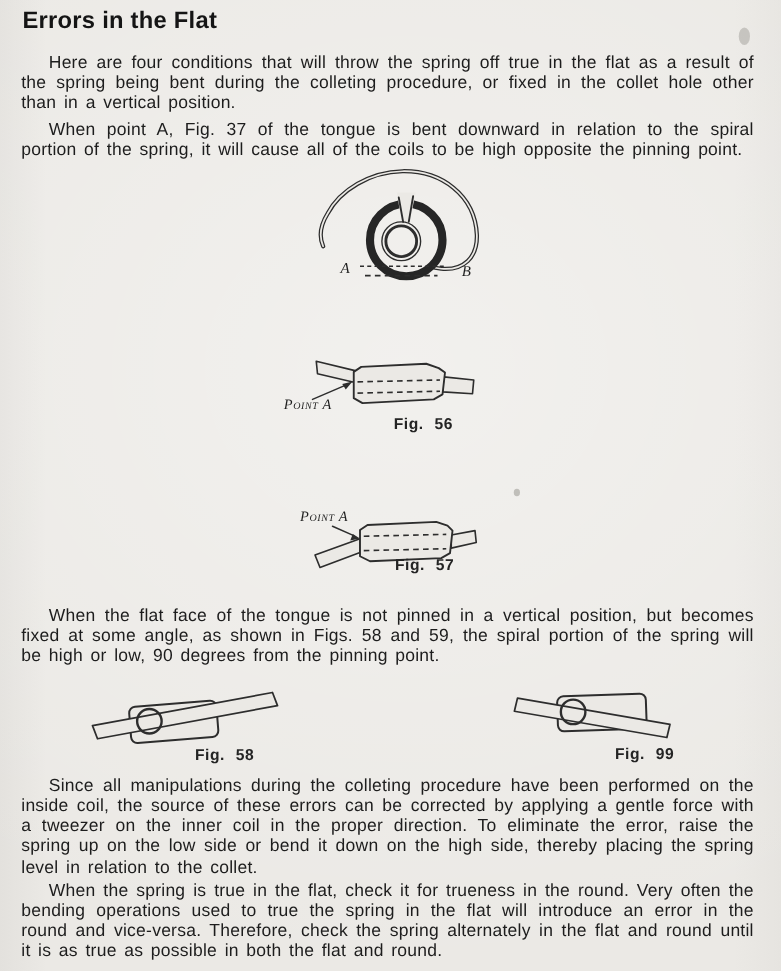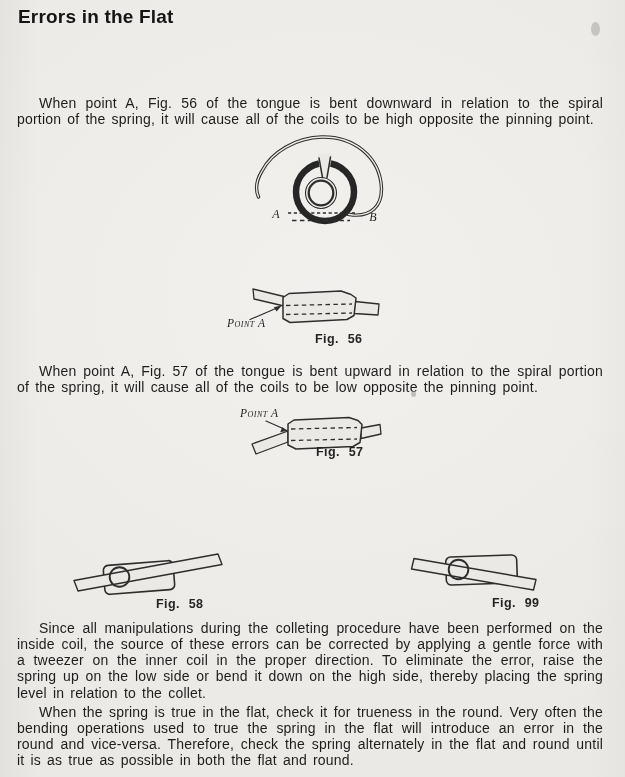--- a/index.html
+++ b/index.html
@@ -40,21 +40,22 @@
   .pointlabel{font-family:"Liberation Serif",serif;font-style:italic;font-variant:small-caps;font-size:11.5px;fill:#1f1f1f;letter-spacing:0.5px;}
   .speck{position:absolute;background:#9a9892;border-radius:50%;opacity:0.45;filter:blur(0.6px);}
 </style>
 </head>
 <body>
 
 <div class="page">
 
   <div class="title">Errors in the Flat</div>
 
-  <div class="para" style="top:95px">When point A, Fig. 56 of the tongue is bent downward in relation to the spiral portion of the spring, it will cause all of the coils to be high opposite the pinning point.</div>
+  <div class="para" style="top:41px">Here are four conditions that will throw the spring off true in the flat as a result of the spring being bent during the colleting procedure, or fixed in the collet hole other than in a vertical position.</div>
+  <div class="para" style="top:95px">When point A, Fig. 37 of the tongue is bent downward in relation to the spiral portion of the spring, it will cause all of the coils to be high opposite the pinning point.</div>
 
   <svg class="fig" style="left:250px;top:128px" width="145" height="122" viewBox="250 128 145 122">
 
     <path class="wire-outer" d="M 258.5 197 C 255 189 256.5 180 262 171 C 272 152 296 137.5 322 137 C 353 136.5 380 156 381.5 188 C 382 206 371 216.5 353 215 L 348 214.2"></path>
     <path class="wire-inner" d="M 258.5 197 C 255 189 256.5 180 262 171 C 272 152 296 137.5 322 137 C 353 136.5 380 156 381.5 188 C 382 206 371 216.5 353 215 L 348 214.2"></path>
 
     <circle class="ring" cx="325" cy="192" r="29"></circle>
 
     <polygon class="erase" points="317.5,154 332.5,154 327.5,179 321.5,179"></polygon>
     <path class="ink" style="stroke-width:1.5" d="M 319 158 L 322.5 177.5"></path>
@@ -80,39 +81,39 @@
 
     <path class="dash2" d="M 286 305.5 L 352 304"></path>
     <path class="dash2" d="M 286 314.5 L 352 313"></path>
 
     <path class="ink" style="stroke-width:1.2" d="M 250 319.5 L 278 307.5"></path>
     <polygon class="arrowhead" points="282,305.2 273.8,307.2 276.6,311.6"></polygon>
     <text class="pointlabel" x="227" y="327">Point A</text>
   </svg>
   <div class="caption" style="left:287px;top:332px">Fig. 56</div>
 
-  <div class="para" style="top:363px">When point A, Fig. 57 of the tongue is bent upward in relation to the spiral portion of the spring, it will cause all of the coils to be low opposite the pinning point.</div>
 
   <svg class="fig" style="left:235px;top:400px" width="190" height="78" viewBox="235 400 190 78">
 
     <polygon class="inkfill" style="stroke-width:1.3" points="288,431 288,442 256,454 252,444"></polygon>
 
     <polygon class="inkfill" style="stroke-width:1.3" points="361,428 380,424.5 381,434 361,438.5"></polygon>
 
     <polygon class="inkfill" style="stroke-width:1.5" points="288,424 294,420 349,417.5 358,420.5 362,424.5 360,442.5 353,446.5 296,449 288,445"></polygon>
 
     <path class="dash2" d="M 291 429 L 357 427.5"></path>
     <path class="dash2" d="M 291 440.5 L 357 439"></path>
 
     <path class="ink" style="stroke-width:1.2" d="M 266 421 L 283 428.5"></path>
     <polygon class="arrowhead" points="288,430.8 280.2,432.3 282.2,427.2"></polygon>
     <text class="pointlabel" x="240" y="417">Point A</text>
   </svg>
   <div class="caption" style="left:288px;top:445px">Fig. 57</div>
 
+  <div class="para" style="top:484px">When the flat face of the tongue is not pinned in a vertical position, but becomes fixed at some angle, as shown in Figs. 58 and 59, the spiral portion of the spring will be high or low, 90 degrees from the pinning point.</div>
 
   <svg class="fig" style="left:65px;top:548px" width="170" height="65" viewBox="65 548 170 65">
     <rect class="inkfill" style="stroke-width:1.6" x="104" y="563" width="70" height="29" rx="5" transform="rotate(-4.5 139 577.5)"></rect>
     <polygon class="inkfill" style="stroke-width:1.4" points="74,580.5 218,554 222,564.5 78,591"></polygon>
     <circle class="ink" style="stroke-width:1.9" cx="119.5" cy="577" r="9.8"></circle>
   </svg>
   <div class="caption" style="left:128px;top:597px">Fig. 58</div>
 
   <svg class="fig" style="left:405px;top:545px" width="145" height="70" viewBox="405 545 145 70">
     <rect class="inkfill" style="stroke-width:1.6" x="446" y="556" width="71" height="28" rx="5" transform="rotate(-2 481.5 570)"></rect>

